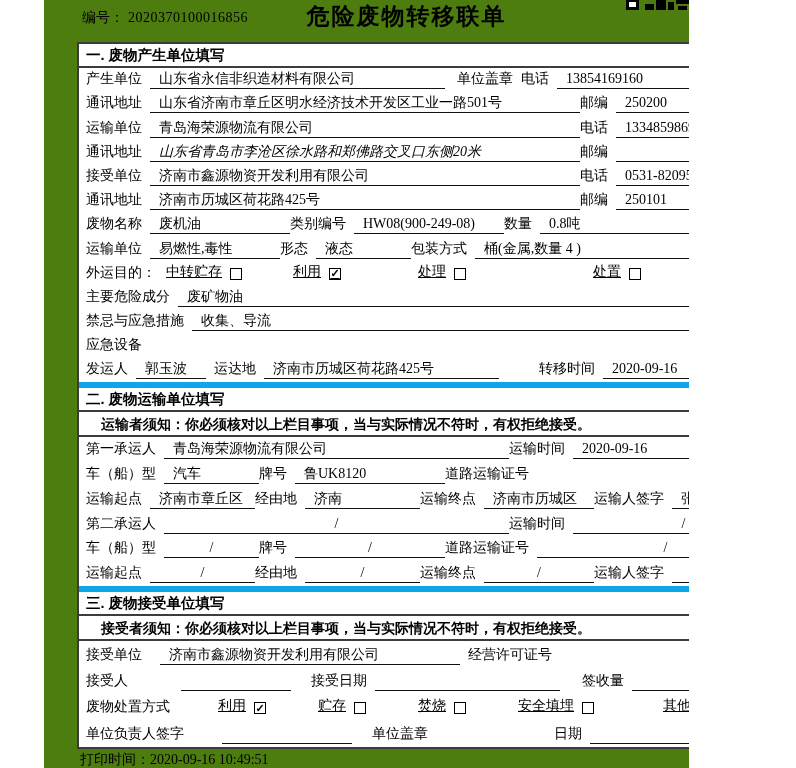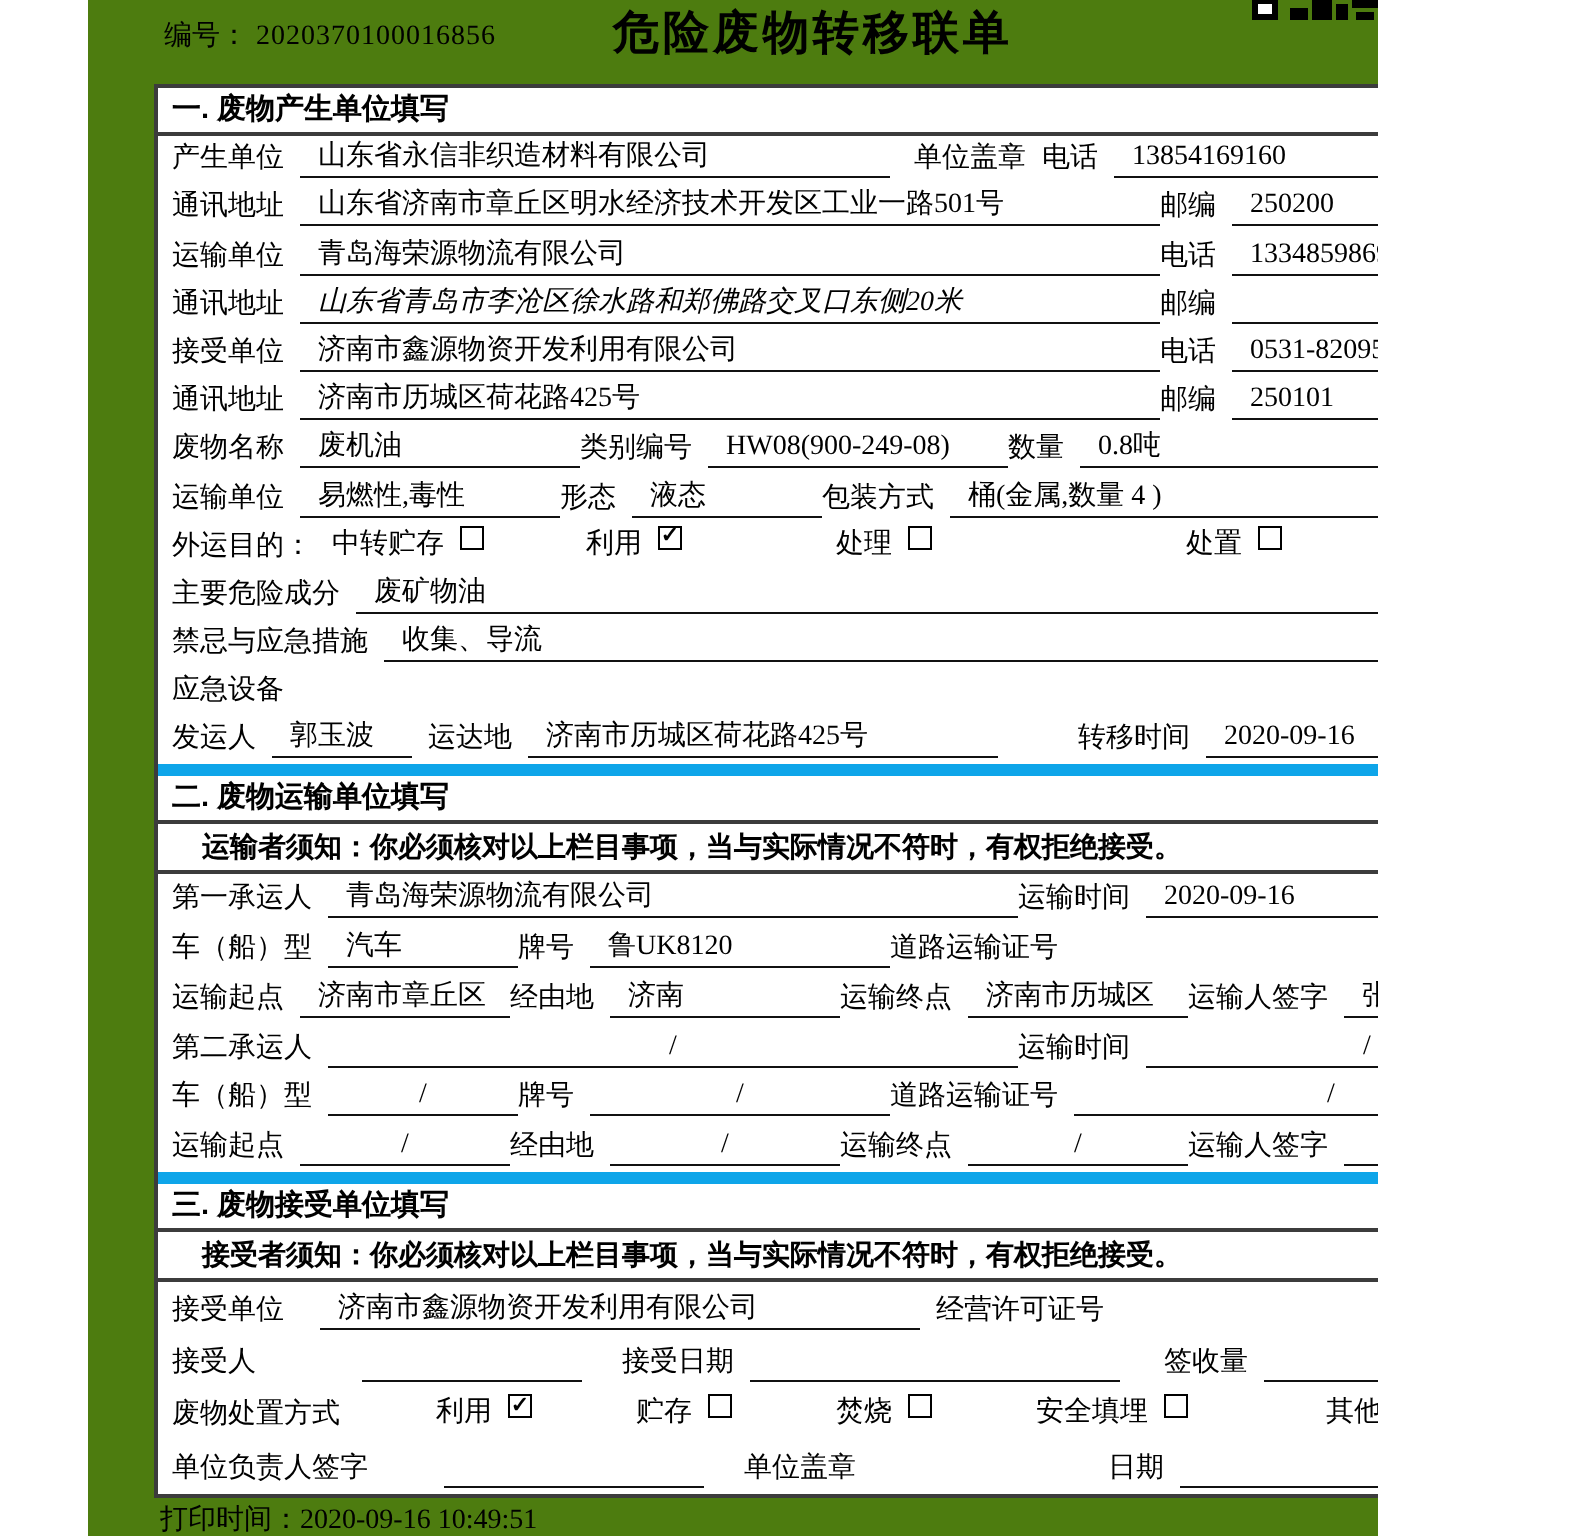--- a/index.html
+++ b/index.html
@@ -61,22 +61,22 @@
     display: inline-block;
     border-bottom: 1.4px solid #111;
     height: 19px; line-height: 18px;
     padding: 0 4px 0 9px;
     flex: 0 0 auto;
     overflow: visible;
   }
   .fld.grow { flex: 1 1 auto; }
   .fld.ctr { text-align: center; padding-left: 4px; }
   .cb {
-    display: inline-flex; align-items: flex-start; gap: 8px;
-    flex: 0 0 auto; padding-bottom: 2px;
+    display: inline-flex; align-items: flex-end; gap: 8px;
+    flex: 0 0 auto; padding-bottom: 2px; text-decoration: underline;
   }
   .box {
     width: 12px; height: 12px;
     border: 1.2px solid #000;
     display: inline-flex; align-items: center; justify-content: center;
     font-size: 11px; line-height: 1; font-weight: bold;
     margin-bottom: 1px;
   }
   .print-time { position: absolute; left: 36px; top: 751px; white-space: nowrap; }
 </style>

